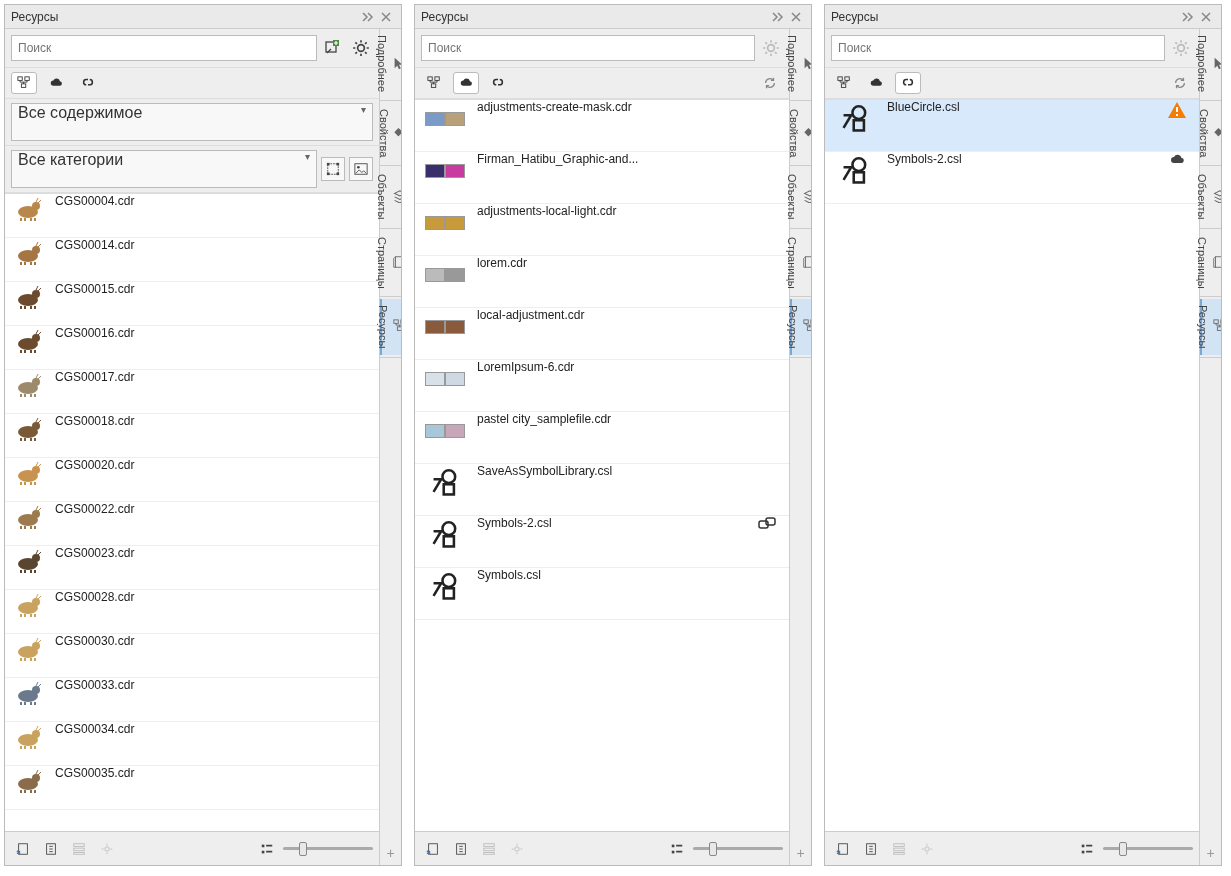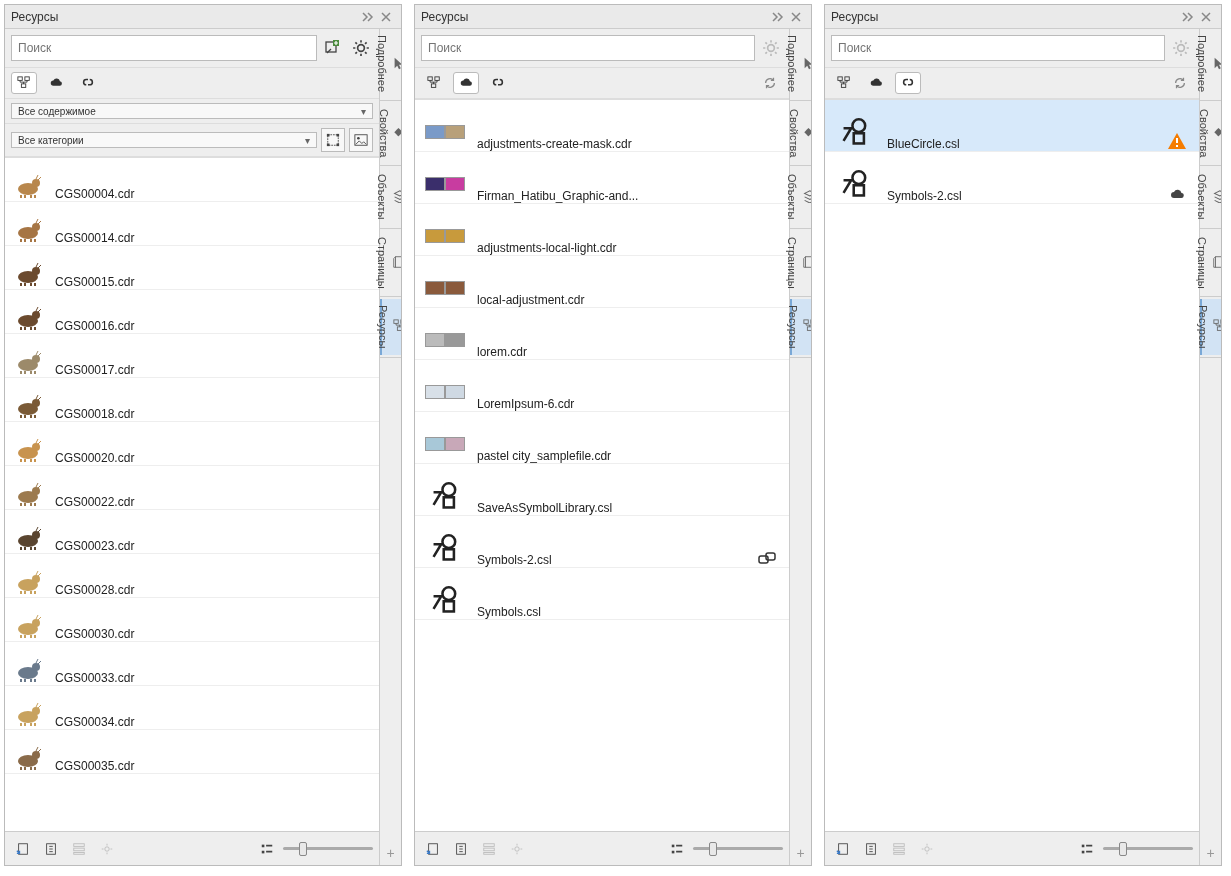--- a/index.html
+++ b/index.html
@@ -109,27 +109,27 @@
   }
   .src-btn.active { background:#fff; border:1px solid #bbb; }
   .filter-row {
     display:flex; align-items:center; gap:4px;
     padding:4px 6px;
     background:#eeeeee;
     border-bottom:1px solid #ddd;
   }
   .filter-select {
     flex:1;
-    height:16px;
+    height:38px;
     border:1px solid #bbb;
     background:#f8f8f8;
     padding:0 18px 0 6px;
-    font-size:10px;
+    font-size:16px;
     position:relative;
-    display:flex; align-items:center;
+    display:flex; 
     cursor:pointer;
   }
   .filter-select:after {
     content:"▾"; position:absolute; right:6px; color:#666; font-size:10px;
   }
   .sq-btn {
     width:24px;height:24px;
     border:1px solid #bbb;
     background:#f8f8f8;
     display:flex;align-items:center;justify-content:center;
@@ -139,21 +139,21 @@
     flex:1;
     overflow-y:auto;
     background:#fff;
     border-top:1px solid #ddd;
   }
   .list-area::-webkit-scrollbar { width: 16px; }
   .list-area::-webkit-scrollbar-track { background: #efefef; }
   .list-area::-webkit-scrollbar-thumb { background: #c9c9c9; border:3px solid #efefef; border-radius:2px; }
   .list-area::-webkit-scrollbar-button { background:#efefef; height:16px; }
   .asset-item {
-    display:flex; align-items:flex-end; gap:10px;
+    display:flex; align-items:flex-start; gap:10px;
     height:44px;
     padding: 0 8px;
     border-bottom: 1px solid #eee;
     cursor:pointer;
     position:relative;
   }
   .asset-item.big { height:52px; }
   .asset-item.selected { background:#d7e9fa; }
   .thumb {
     width:32px; height:30px;
@@ -584,32 +584,32 @@
     <div class="asset-item big ">
       <div class="thumb big">
                 <span class="swatch" style="background:#c89a3c"></span>
                 <span class="swatch" style="background:#c89a3c"></span>
               </div>
       <div class="asset-label">adjustments-local-light.cdr</div>
       <div class="asset-right"></div>
     </div>
     <div class="asset-item big ">
       <div class="thumb big">
+                <span class="swatch" style="background:#bbb"></span>
+                <span class="swatch" style="background:#999"></span>
+              </div>
+      <div class="asset-label">lorem.cdr</div>
+      <div class="asset-right"></div>
+    </div>
+    <div class="asset-item big ">
+      <div class="thumb big">
                 <span class="swatch" style="background:#8a5a3c"></span>
                 <span class="swatch" style="background:#8a5a3c"></span>
               </div>
       <div class="asset-label">local-adjustment.cdr</div>
-      <div class="asset-right"></div>
-    </div>
-    <div class="asset-item big ">
-      <div class="thumb big">
-                <span class="swatch" style="background:#bbb"></span>
-                <span class="swatch" style="background:#999"></span>
-              </div>
-      <div class="asset-label">lorem.cdr</div>
       <div class="asset-right"></div>
     </div>
     <div class="asset-item big ">
       <div class="thumb big">
                 <span class="swatch" style="background:#d8e0e8"></span>
                 <span class="swatch" style="background:#cfd9e3"></span>
               </div>
       <div class="asset-label">LoremIpsum-6.cdr</div>
       <div class="asset-right"></div>
     </div>

